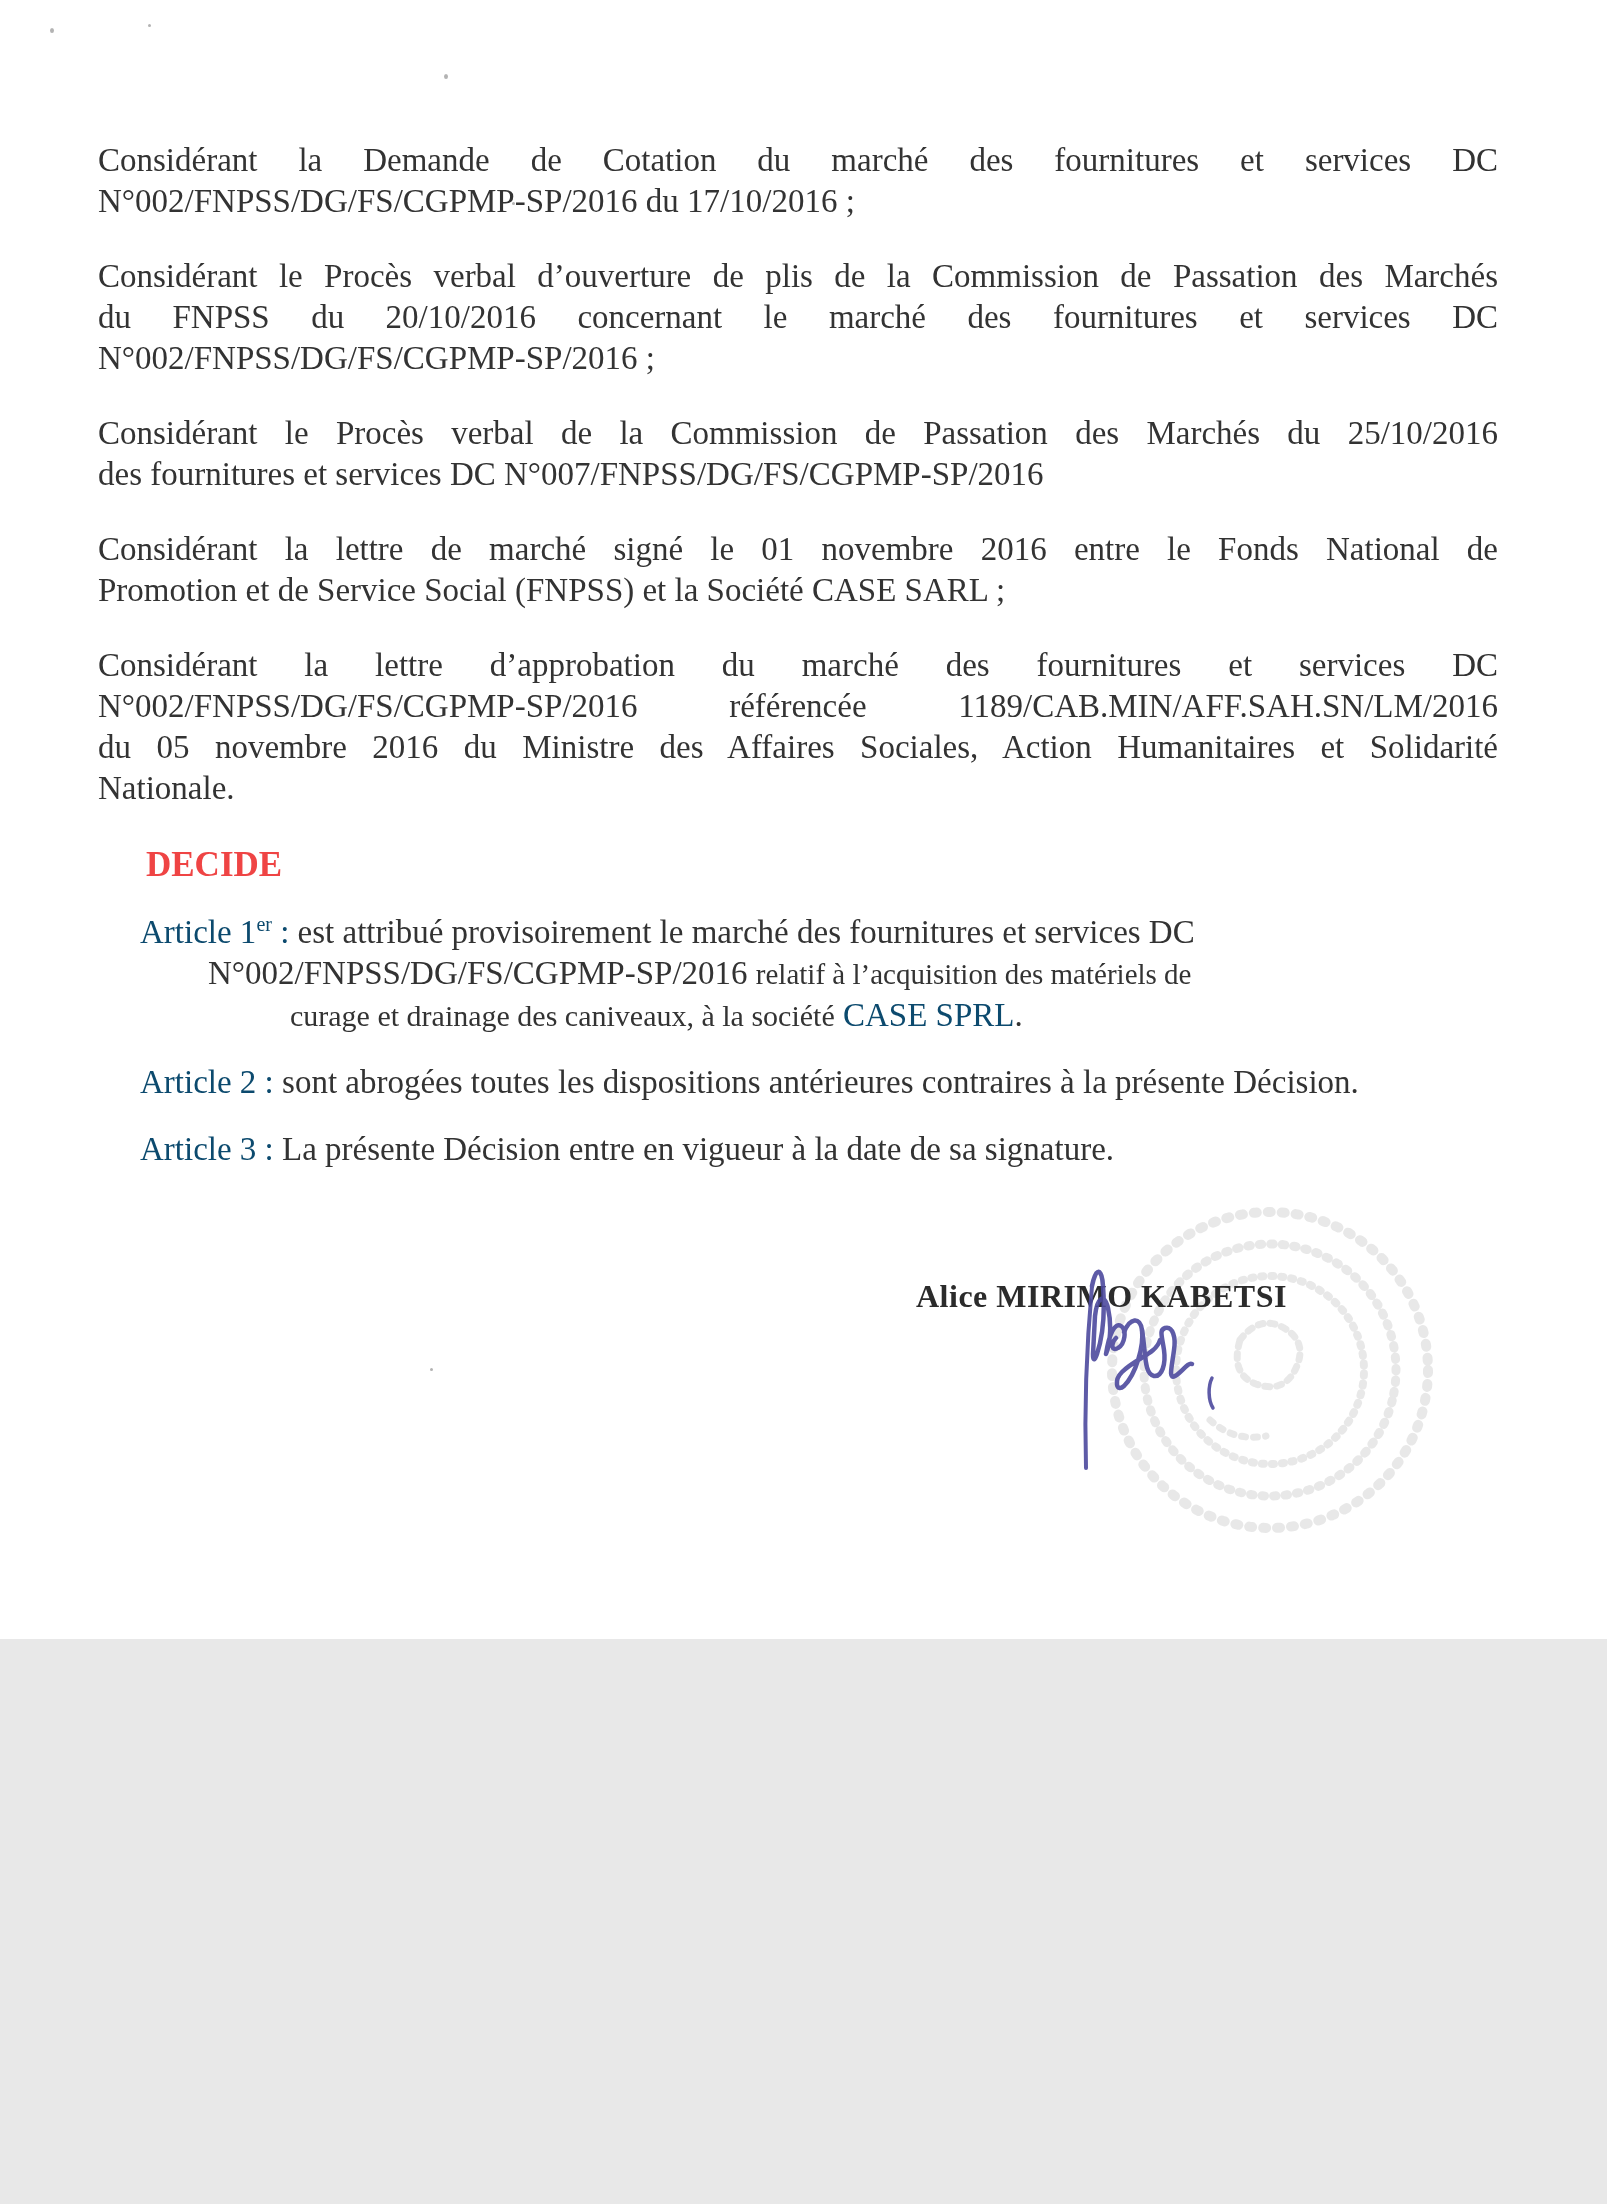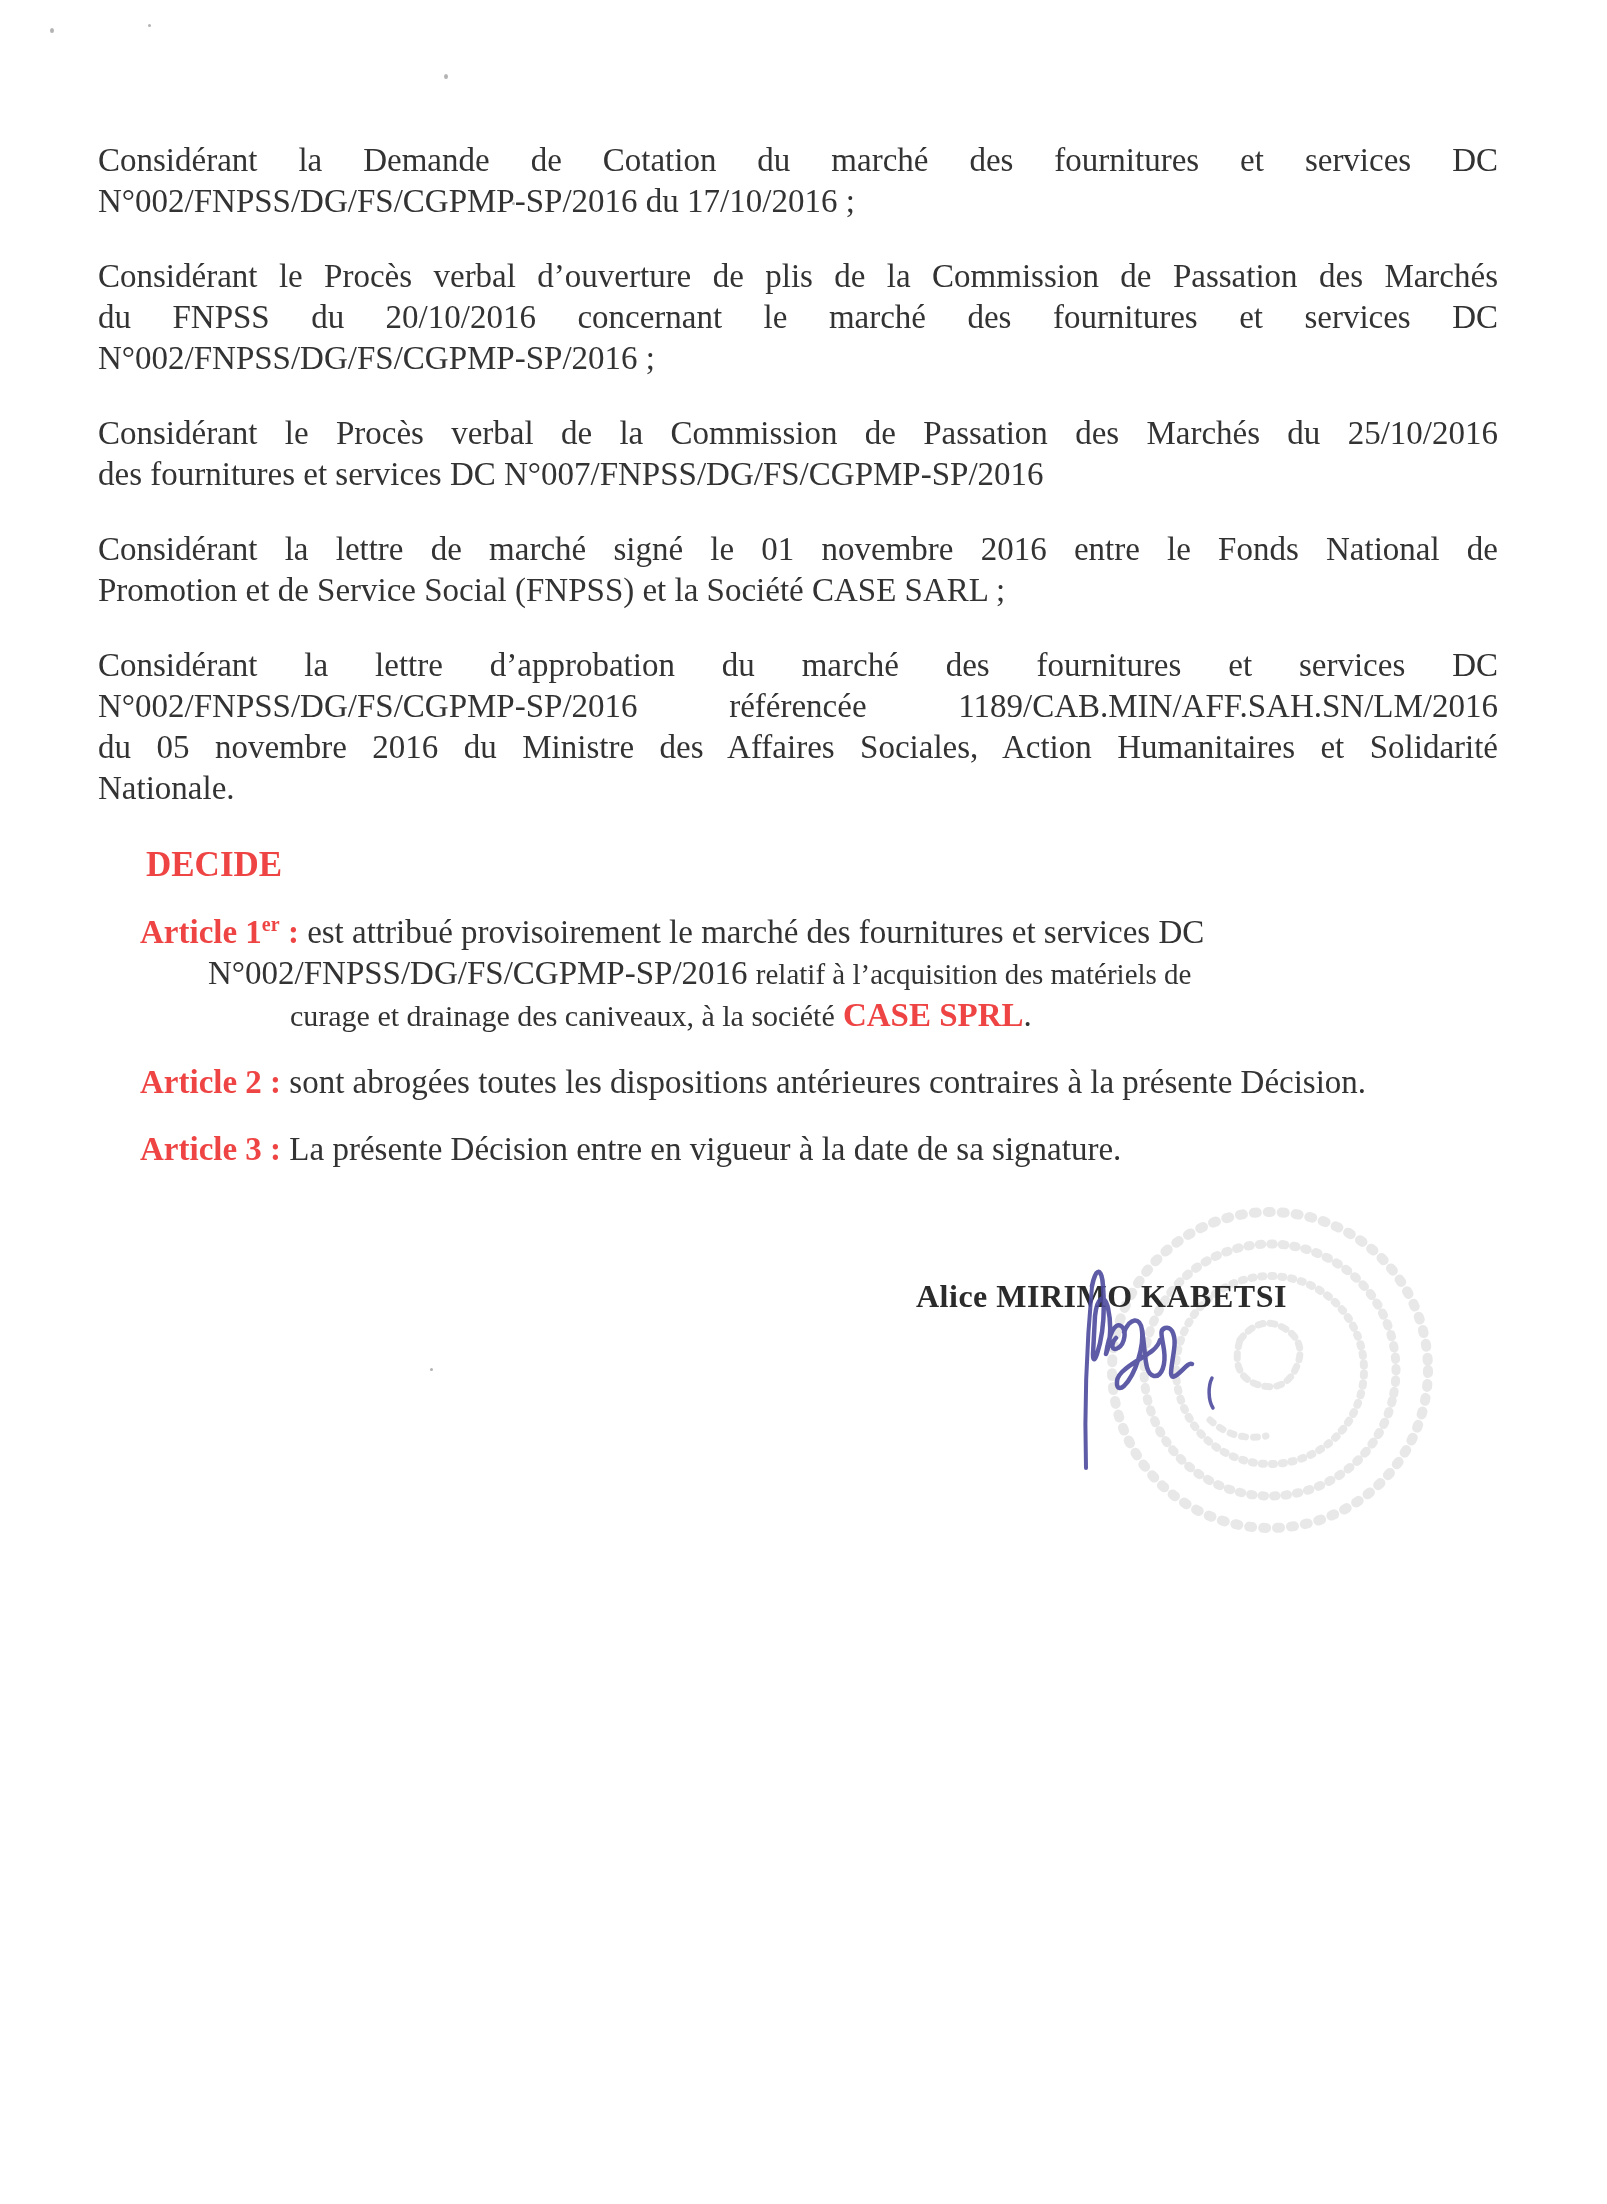--- a/index.html
+++ b/index.html
@@ -1,19 +1,19 @@
 <!DOCTYPE html>
 <html><head>
 <meta charset="utf-8">
 <style>
   html, body { margin: 0; padding: 0; background: #e8e8e8; }
   .page {
     position: relative;
     width: 1607px;
-    height: 2204px;
+    height: 1639px;
     margin: 0 auto;
     background: #ffffff;
     font-family: "Liberation Serif", serif;
     color: #333333;
     overflow: hidden;
   }
   .content {
     position: absolute;
     left: 98px;
     top: 140px;
@@ -25,21 +25,21 @@
   .j { text-align: justify; text-align-last: justify; }
   .decide {
     margin: 0 0 26px 48px;
     font-weight: bold;
     font-size: 35px;
     line-height: 43px;
     color: #ef4444;
   }
   .article { margin: 0 0 26px 42px; }
   .article.last { margin-bottom: 0; }
-  .article .b { font-weight: bold; color: #ef4444; }
+  .article .b { font-weight: normal; color: #0c4a6e; }
   .article sup.b {
     font-size: 20px;
     vertical-align: super;
     line-height: 0;
   }
   .art1-ind2 { margin-left: 68px; }
   .art1-ind3 { margin-left: 150px; }
   .sm { font-size: 29px; }
   .md { font-size: 30px; }
   .sig-name {

